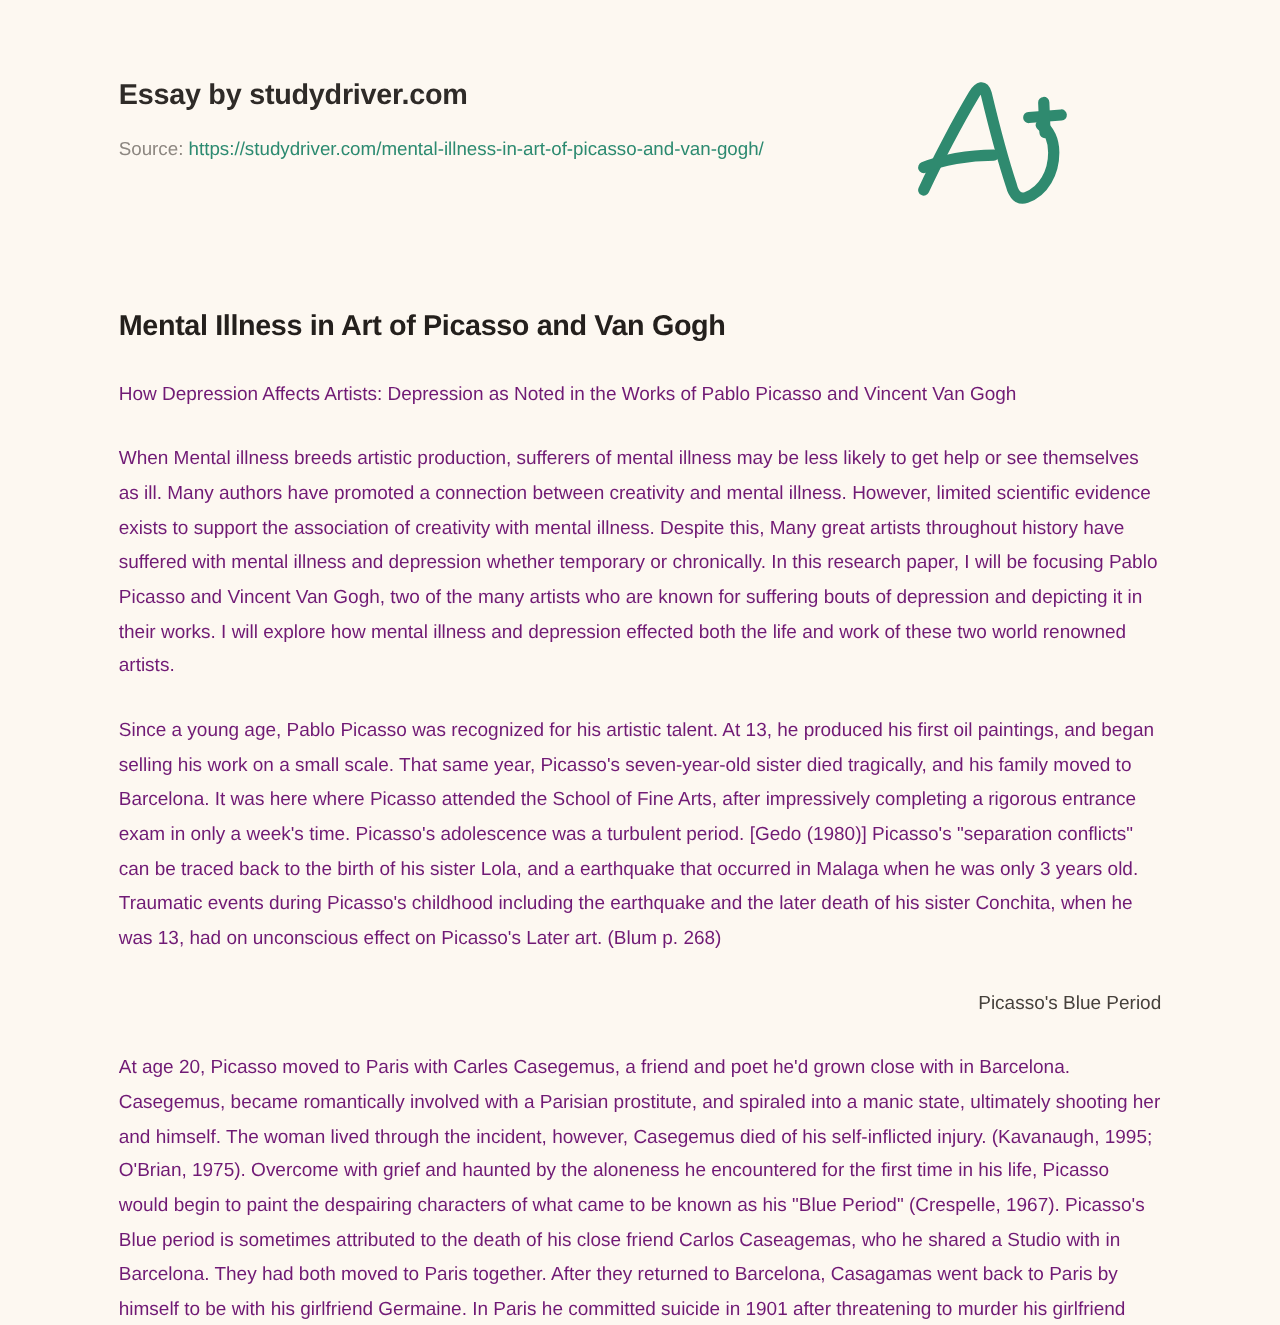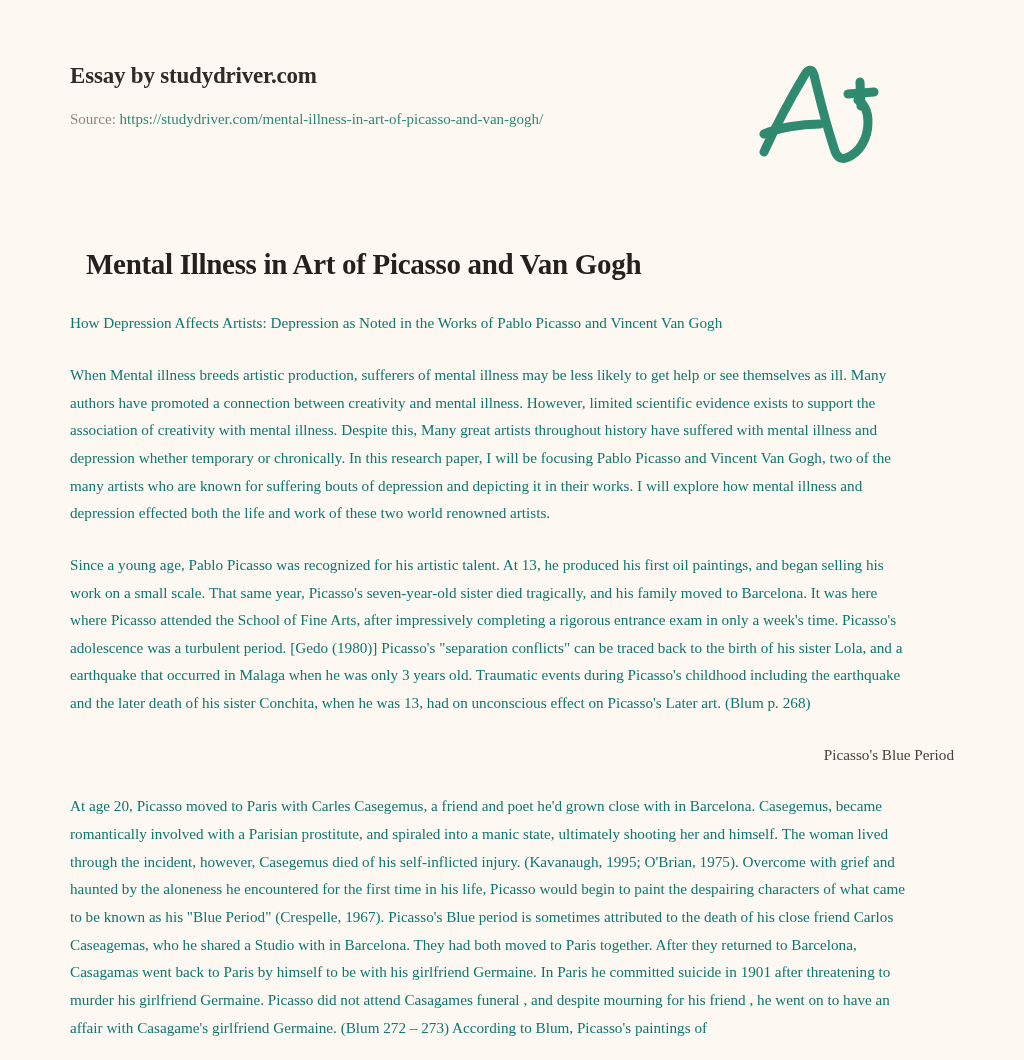--- a/index.html
+++ b/index.html
@@ -14,23 +14,22 @@
     background: #fdf8f1;
     font-family: "Liberation Sans", sans-serif;
     color: #3d3833;
     overflow: hidden;
     position: relative;
   }
 
   .page {
     width: 1024px;
     height: 1060px;
-    padding: 0 70px;
+    padding: 0 95px;
     position: relative;
-    font-family: Liberation Serif, serif;
   }
 
   
   .header {
     position: relative;
     height: 200px;
     padding-top: 62px;
   }
   .brand-line {
     font-size: 23px;
@@ -59,31 +58,31 @@
     width: 140px;
     height: 112px;
   }
   .logo svg { display: block; width: 100%; height: 100%; }
 
   
   .article {
     padding-top: 46px;
   }
   .doc-title {
-    font-size: 29px;
+    font-size: 23px;
     font-weight: bold;
     color: #24201d;
     line-height: 1.25;
-    margin: 0 0 27px 16px;
+    margin: 0 0 27px 0;
     letter-spacing: -0.3px;
   }
   .body-text {
     font-size: 15.2px;
     line-height: 1.82;
-    color: #0f766e;
+    color: #701a75;
     margin: 0 0 24px 0;
     max-width: 840px;
     text-align: left;
   }
   .subhead {
     font-size: 15.2px;
     line-height: 1.82;
     color: #46413c;
     margin: 0 0 24px 0;
     text-align: right;

